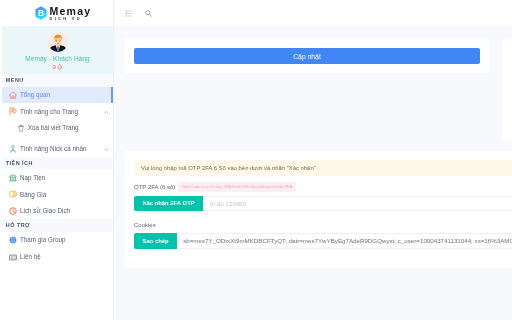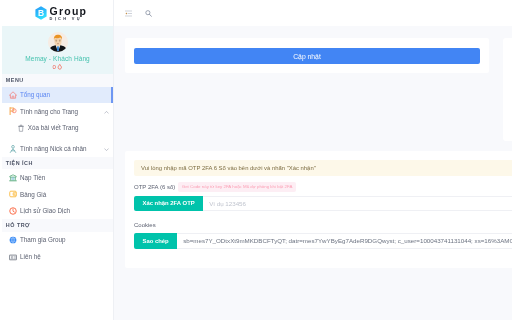--- a/index.html
+++ b/index.html
@@ -67,21 +67,21 @@
             <stop offset="0" stop-color="#2b9cf7"></stop>
                 <stop offset="0.45" stop-color="#29b9fb"></stop>
                 <stop offset="1" stop-color="#32e6fd"></stop>
           </linearGradient>
             </defs>
           <path d="M12 0.4 L23.2 6.9 L23.2 21.1 L12 27.6 L0.8 21.1 L0.8 6.9 Z" fill="url(#hexg)"></path>
           <text x="12.2" y="20.4" font-family="Liberation Sans, sans-serif" font-size="17" font-weight="bold" fill="#f4fdff" text-anchor="middle">B</text>
         </svg>
       </span>
       <span class="brand-text">
-        <span class="brand-title">Group</span>
+        <span class="brand-title">Memay</span>
         <span class="brand-sub">DỊCH VỤ</span>
       </span>
     </div>
     <div class="profile">
       <div class="avatar">
         <svg viewBox="0 0 48 48" width="20" height="20">
           <circle cx="24" cy="24" r="24" fill="#f6ece4"></circle>
           <path d="M24 30 L38 34 C43 36 45.5 41.5 46 48 L2 48 C2.5 41.5 5 36 10 34 Z" fill="#111418"></path>
           <path d="M18.5 31.5 L24 48 L29.5 31.5 L24 29 Z" fill="#fbfbfb"></path>
           <path d="M22.3 32.5 L25.7 32.5 L26.6 45 L21.4 45 Z" fill="#2a7fd6"></path>

